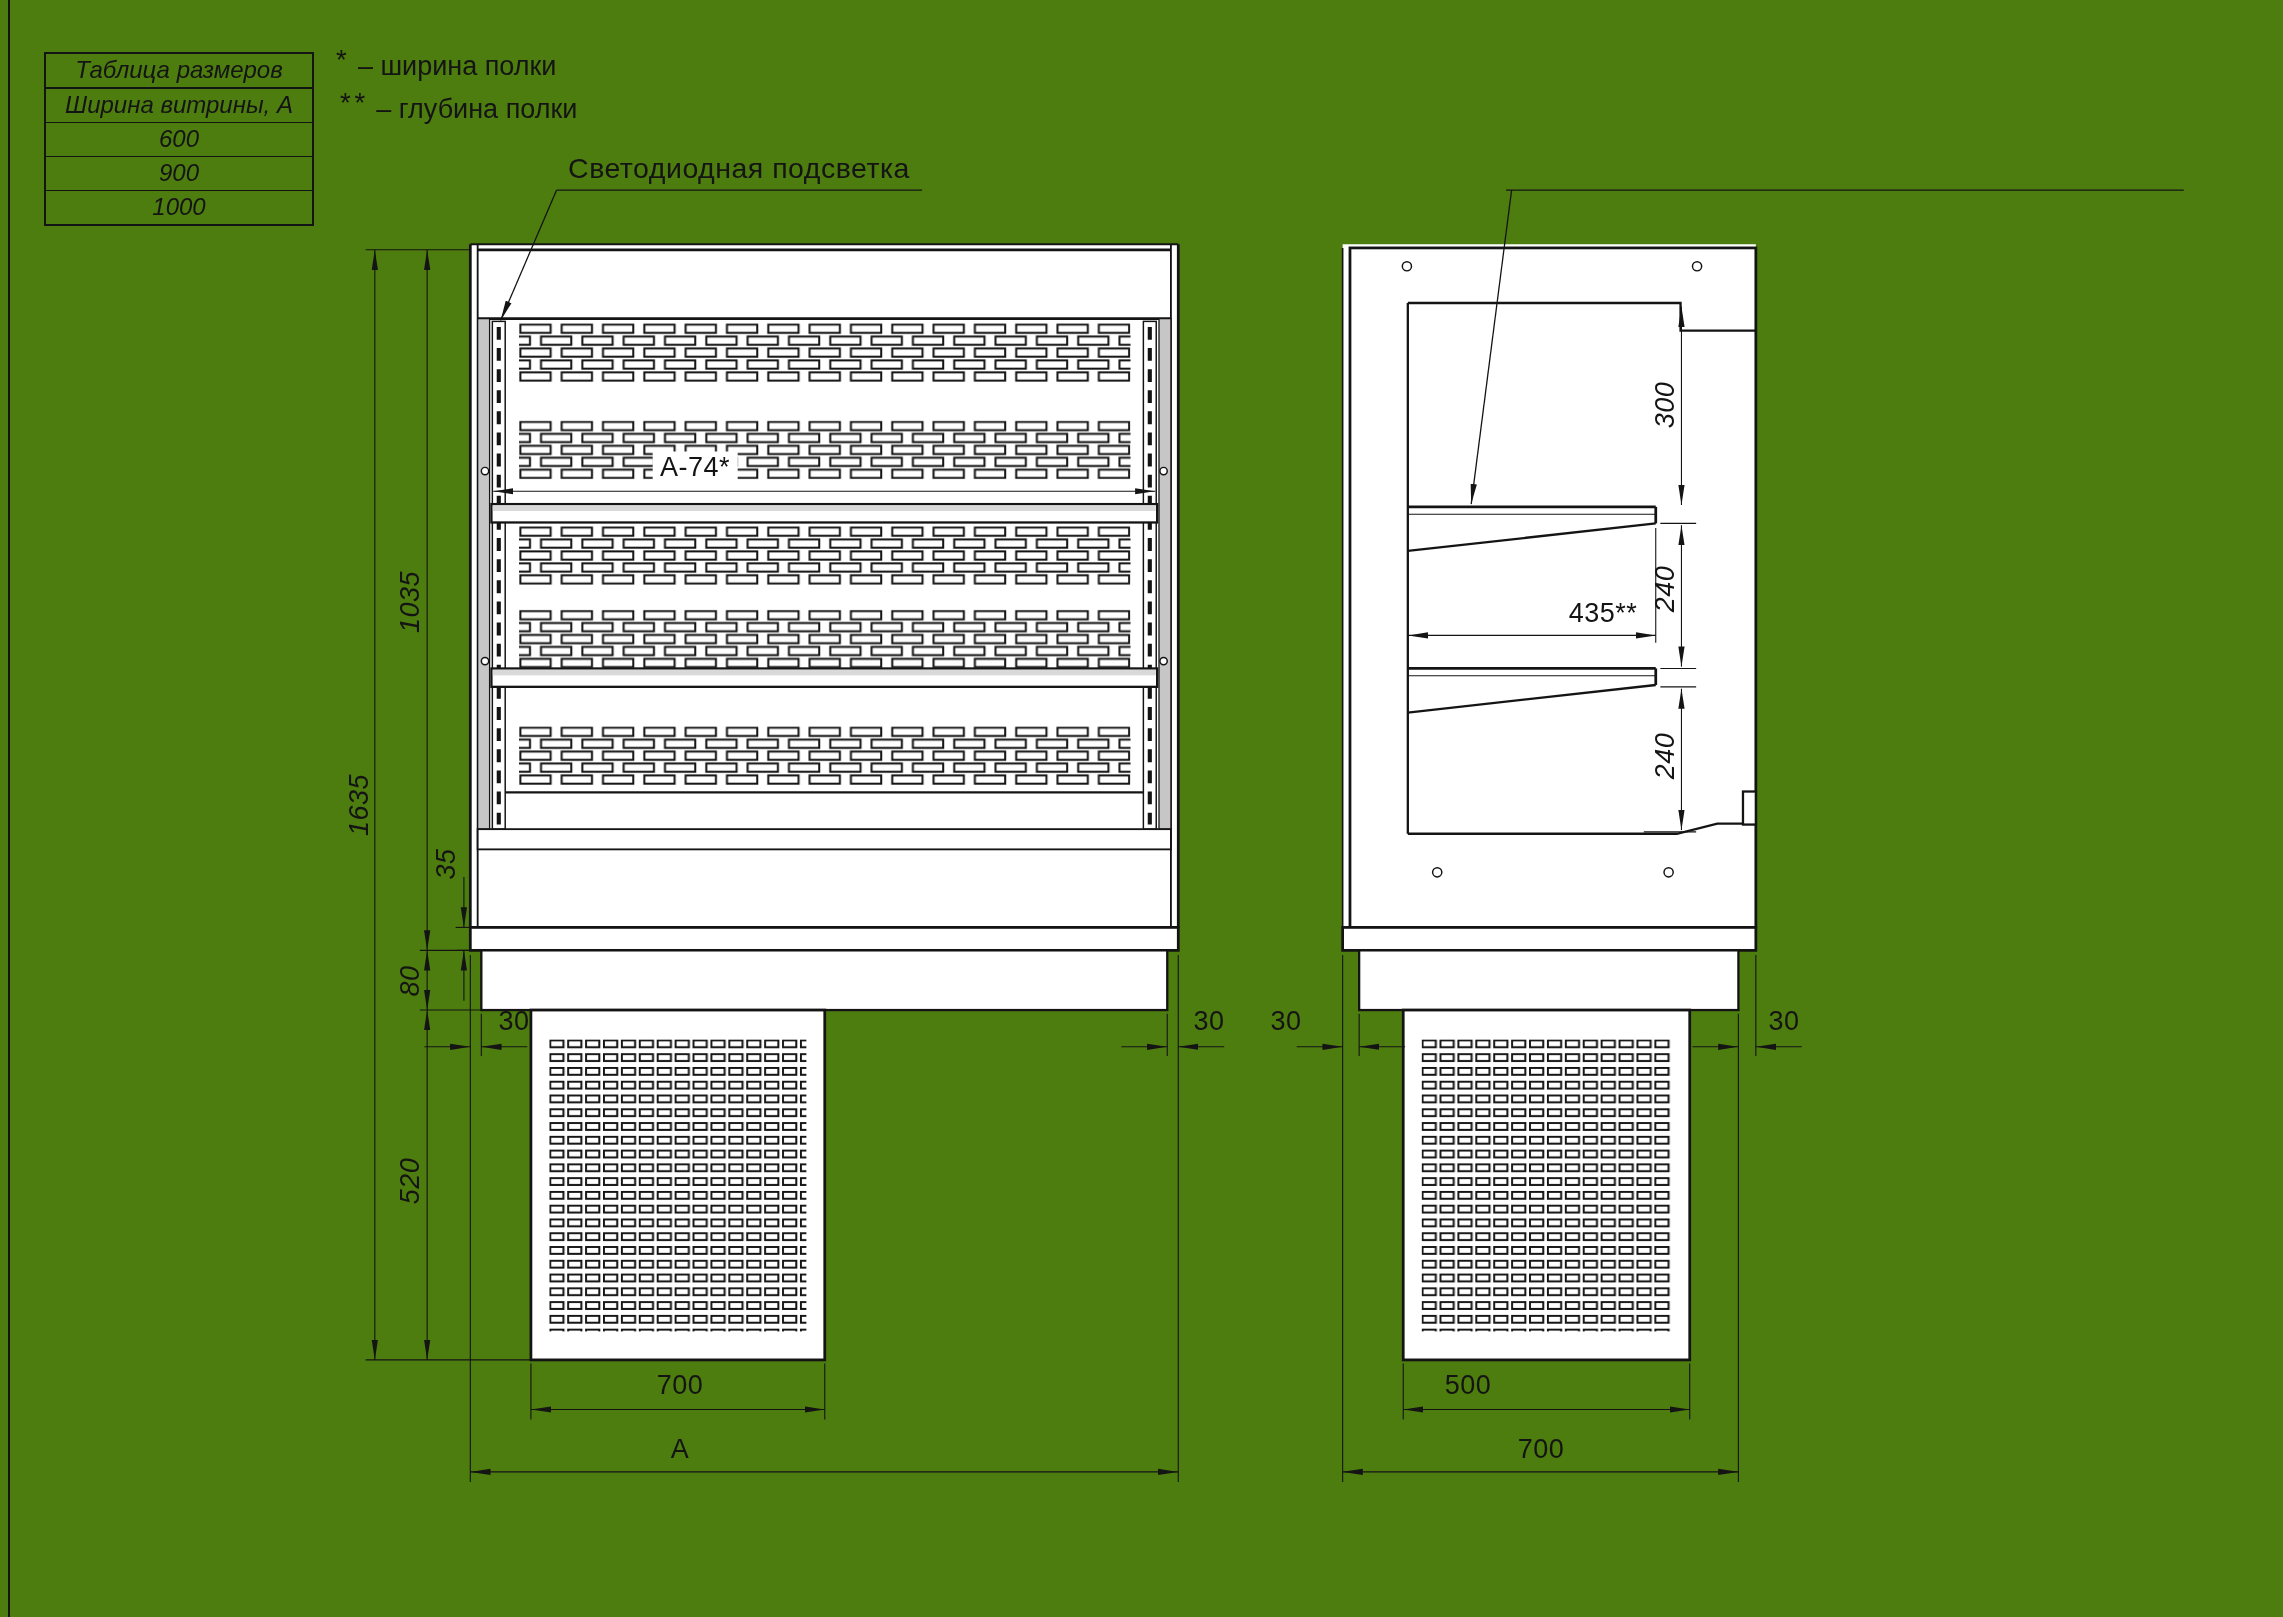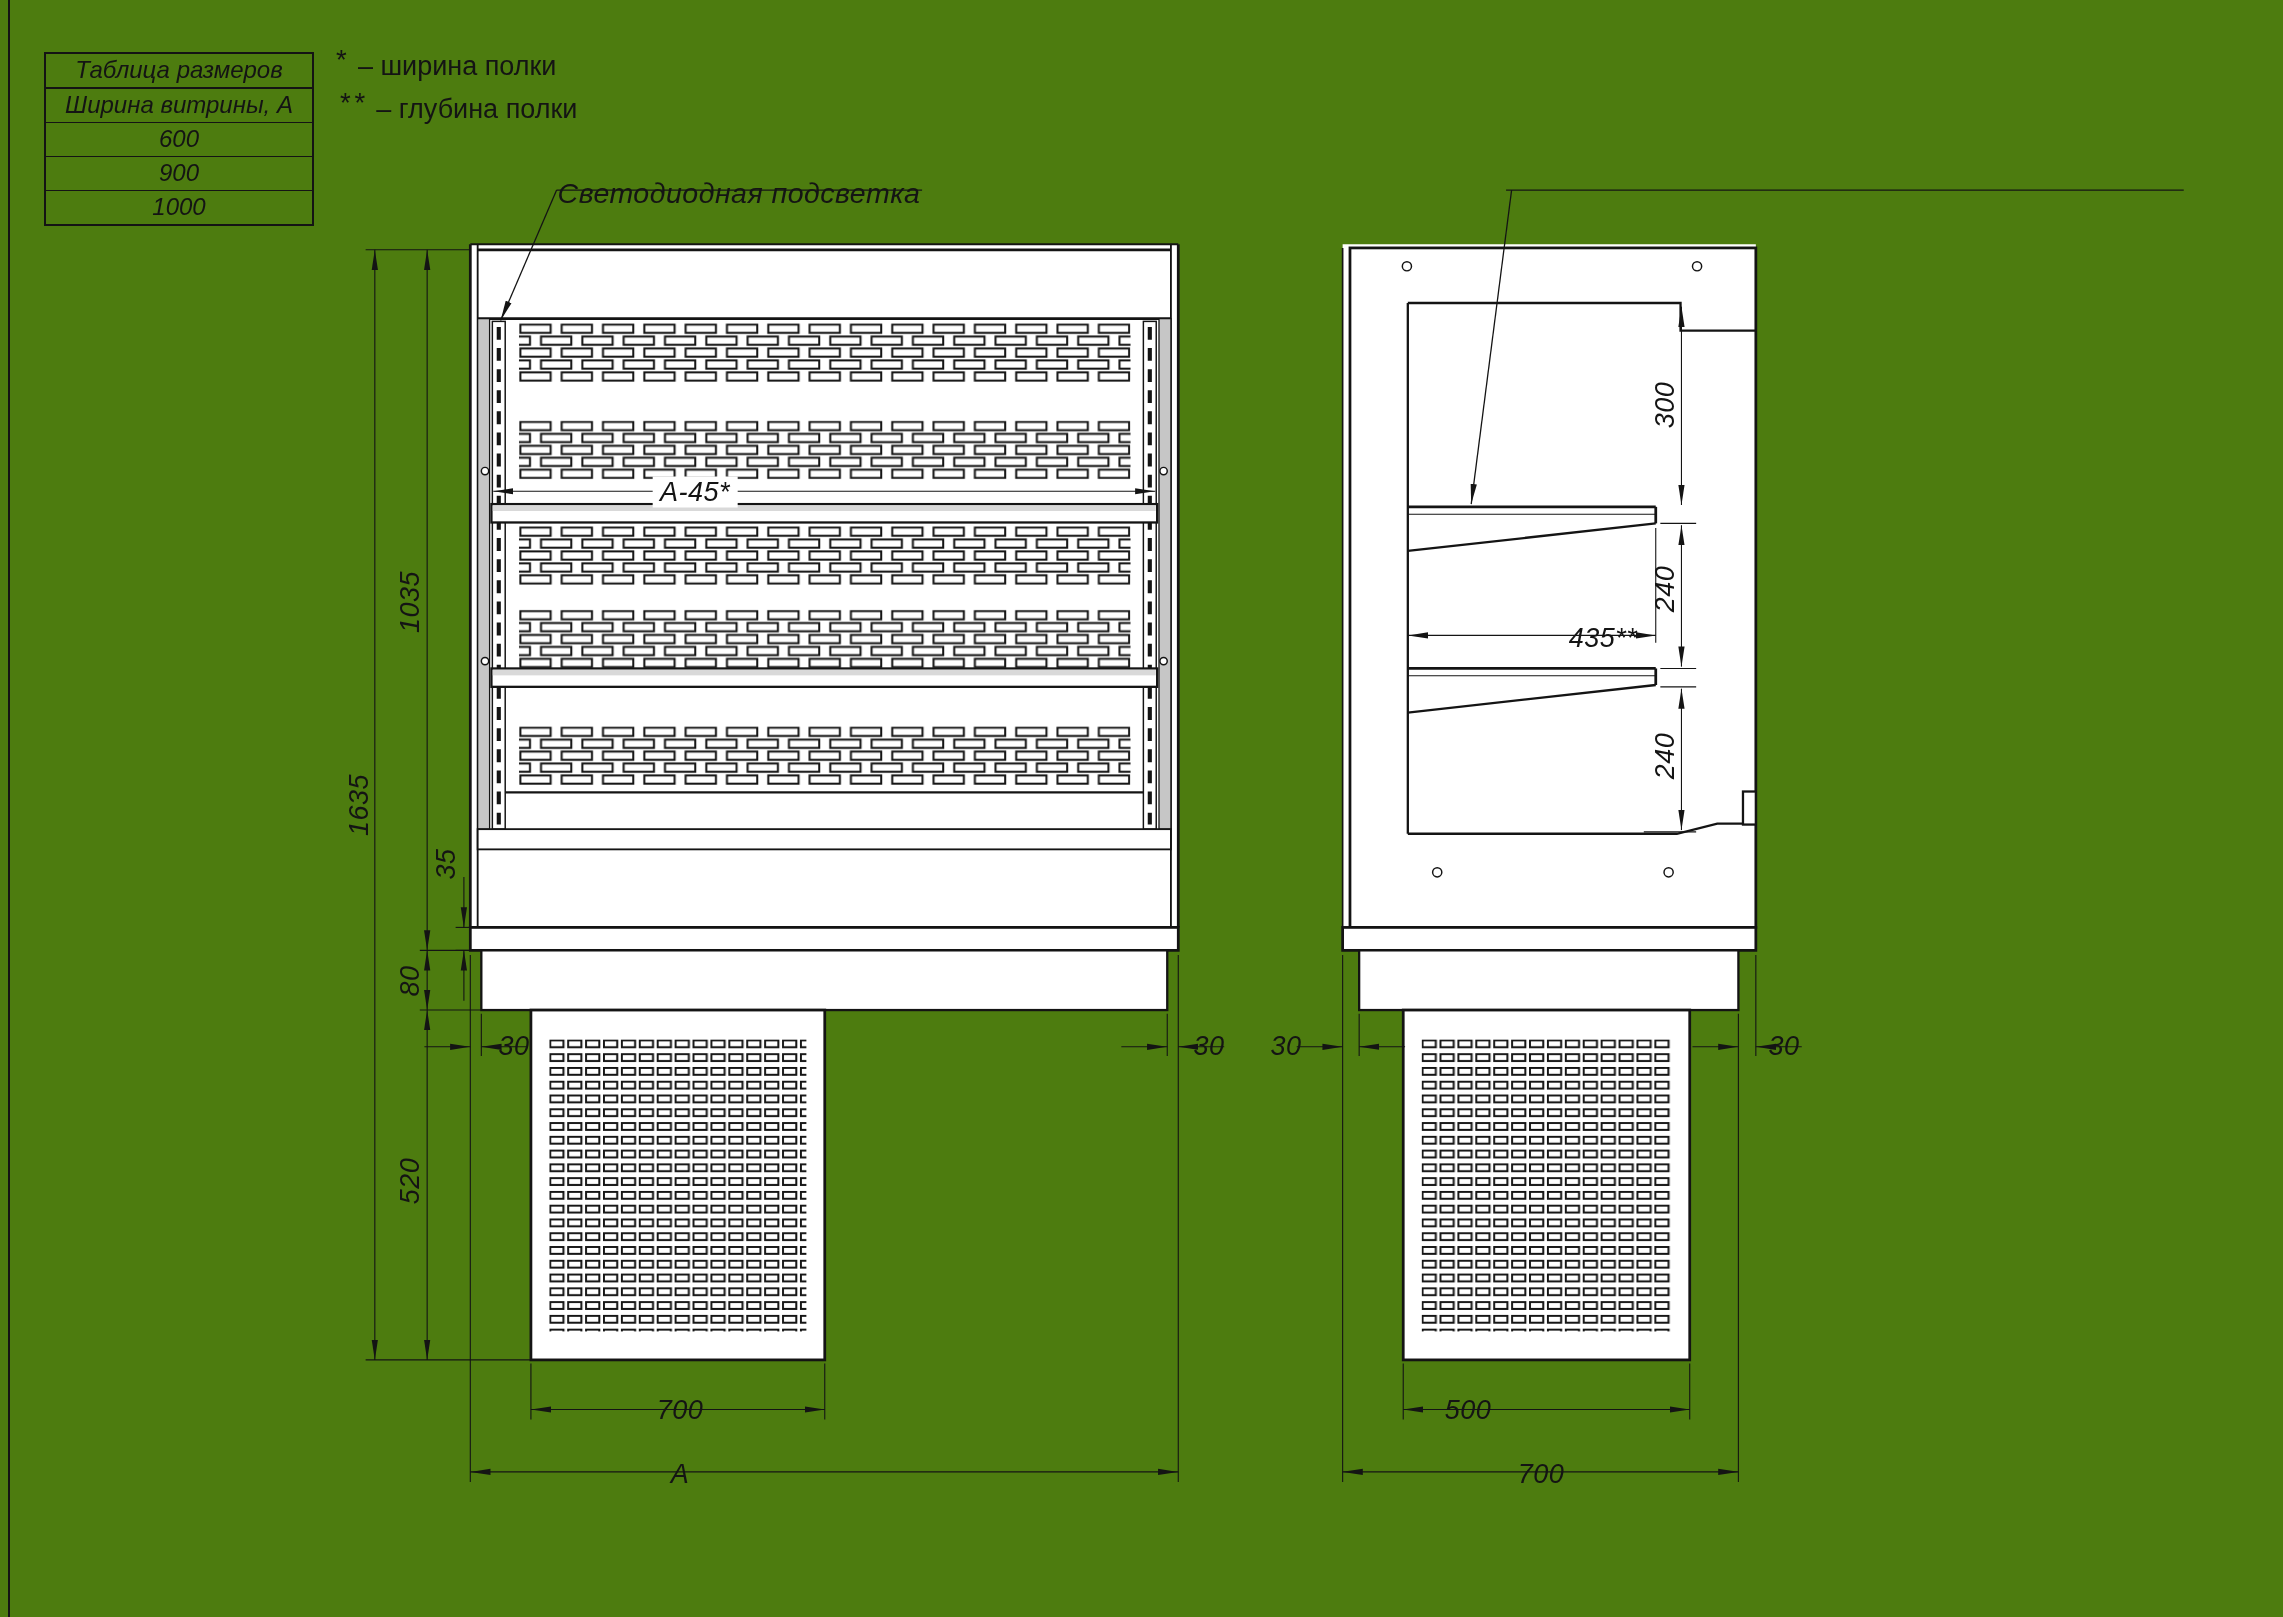--- a/index.html
+++ b/index.html
@@ -1,20 +1,20 @@
 <!DOCTYPE html>
 <html style="font-size:14.7px"><head>
 <meta charset="utf-8">
 <style>
   html,body{margin:0;padding:0;background:#fff;}
   #canvas{position:relative;width:2284px;height:1617px;background:#4d7c0f;overflow:hidden;
           font-family:"Liberation Sans",sans-serif;color:#141414;}
   svg{position:absolute;left:0;top:0;}
-  .t{position:absolute;font-style:italic;white-space:nowrap;transform:translate(-50%,-50%);
-     font-size:27px;letter-spacing:0.5px;margin-top:25px;}
+  .t{position:absolute;white-space:nowrap;transform:translate(-50%,-50%);
+     font-size:27px;letter-spacing:0.5px;}
   .tv{position:absolute;font-style:italic;white-space:nowrap;transform:translate(-50%,-50%) rotate(-90deg);
      font-size:27px;letter-spacing:0.5px;}
   .callout{font-size:28.5px;}
   .note{position:absolute;font-size:27px;white-space:nowrap;}
   .note .mark{font-size:27.5px;vertical-align:5.5px;letter-spacing:3.7px;}
   .shelfdim{background:#fff;padding:0 7.3px;}
   .sizeTable{position:absolute;left:44px;top:52px;width:266px;border:2.8px solid #141414;
      display:flex;flex-direction:column;font-style:italic;font-size:24px;text-align:center;}
   .sizeTable .row{height:33px;line-height:32px;border-top:1.8px solid #141414;overflow:hidden;}
   .sizeTable .row:first-child{border-top:none;}
@@ -225,21 +225,21 @@
 
   <div class="tv" style="left:359px;top:805px;">1635</div>
   <div class="tv" style="left:410px;top:602px;">1035</div>
   <div class="tv" style="left:446px;top:864px;">35</div>
   <div class="tv" style="left:410px;top:981px;">80</div>
   <div class="tv" style="left:410px;top:1181px;">520</div>
   <div class="t" style="left:514px;top:1021px;">30</div>
   <div class="t" style="left:1209px;top:1021px;">30</div>
   <div class="t" style="left:680px;top:1385px;">700</div>
   <div class="t" style="left:680px;top:1449px;">А</div>
-  <div class="t shelfdim" style="left:695px;top:467px;">А-45*</div>
+  <div class="t shelfdim" style="left:695px;top:467px;">А-74*</div>
 
   <div class="tv" style="left:1665px;top:405px;">300</div>
   <div class="tv" style="left:1665px;top:589px;">240</div>
   <div class="tv" style="left:1665px;top:756px;">240</div>
   <div class="t" style="left:1603px;top:613px;">435**</div>
   <div class="t" style="left:1286px;top:1021px;">30</div>
   <div class="t" style="left:1784px;top:1021px;">30</div>
   <div class="t" style="left:1468px;top:1385px;">500</div>
   <div class="t" style="left:1541px;top:1449px;">700</div>
 

